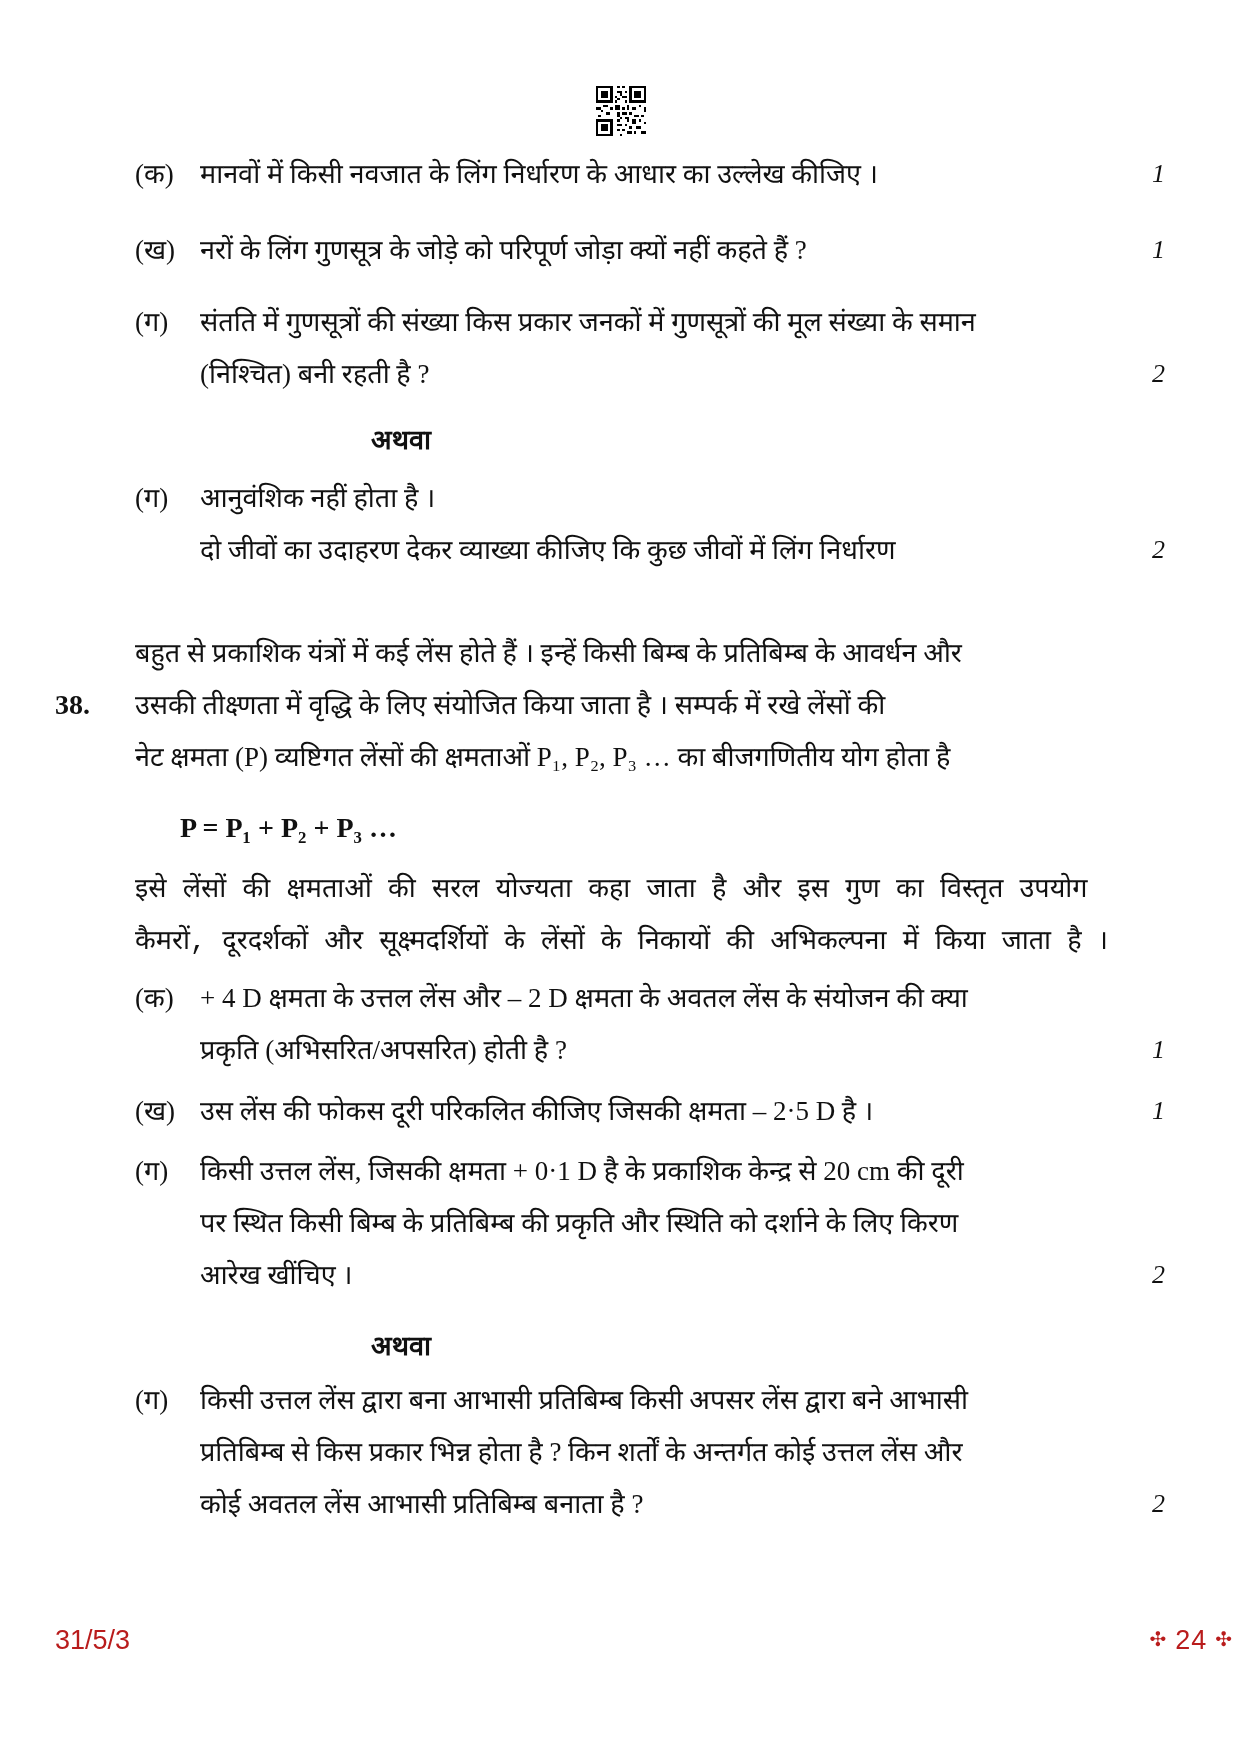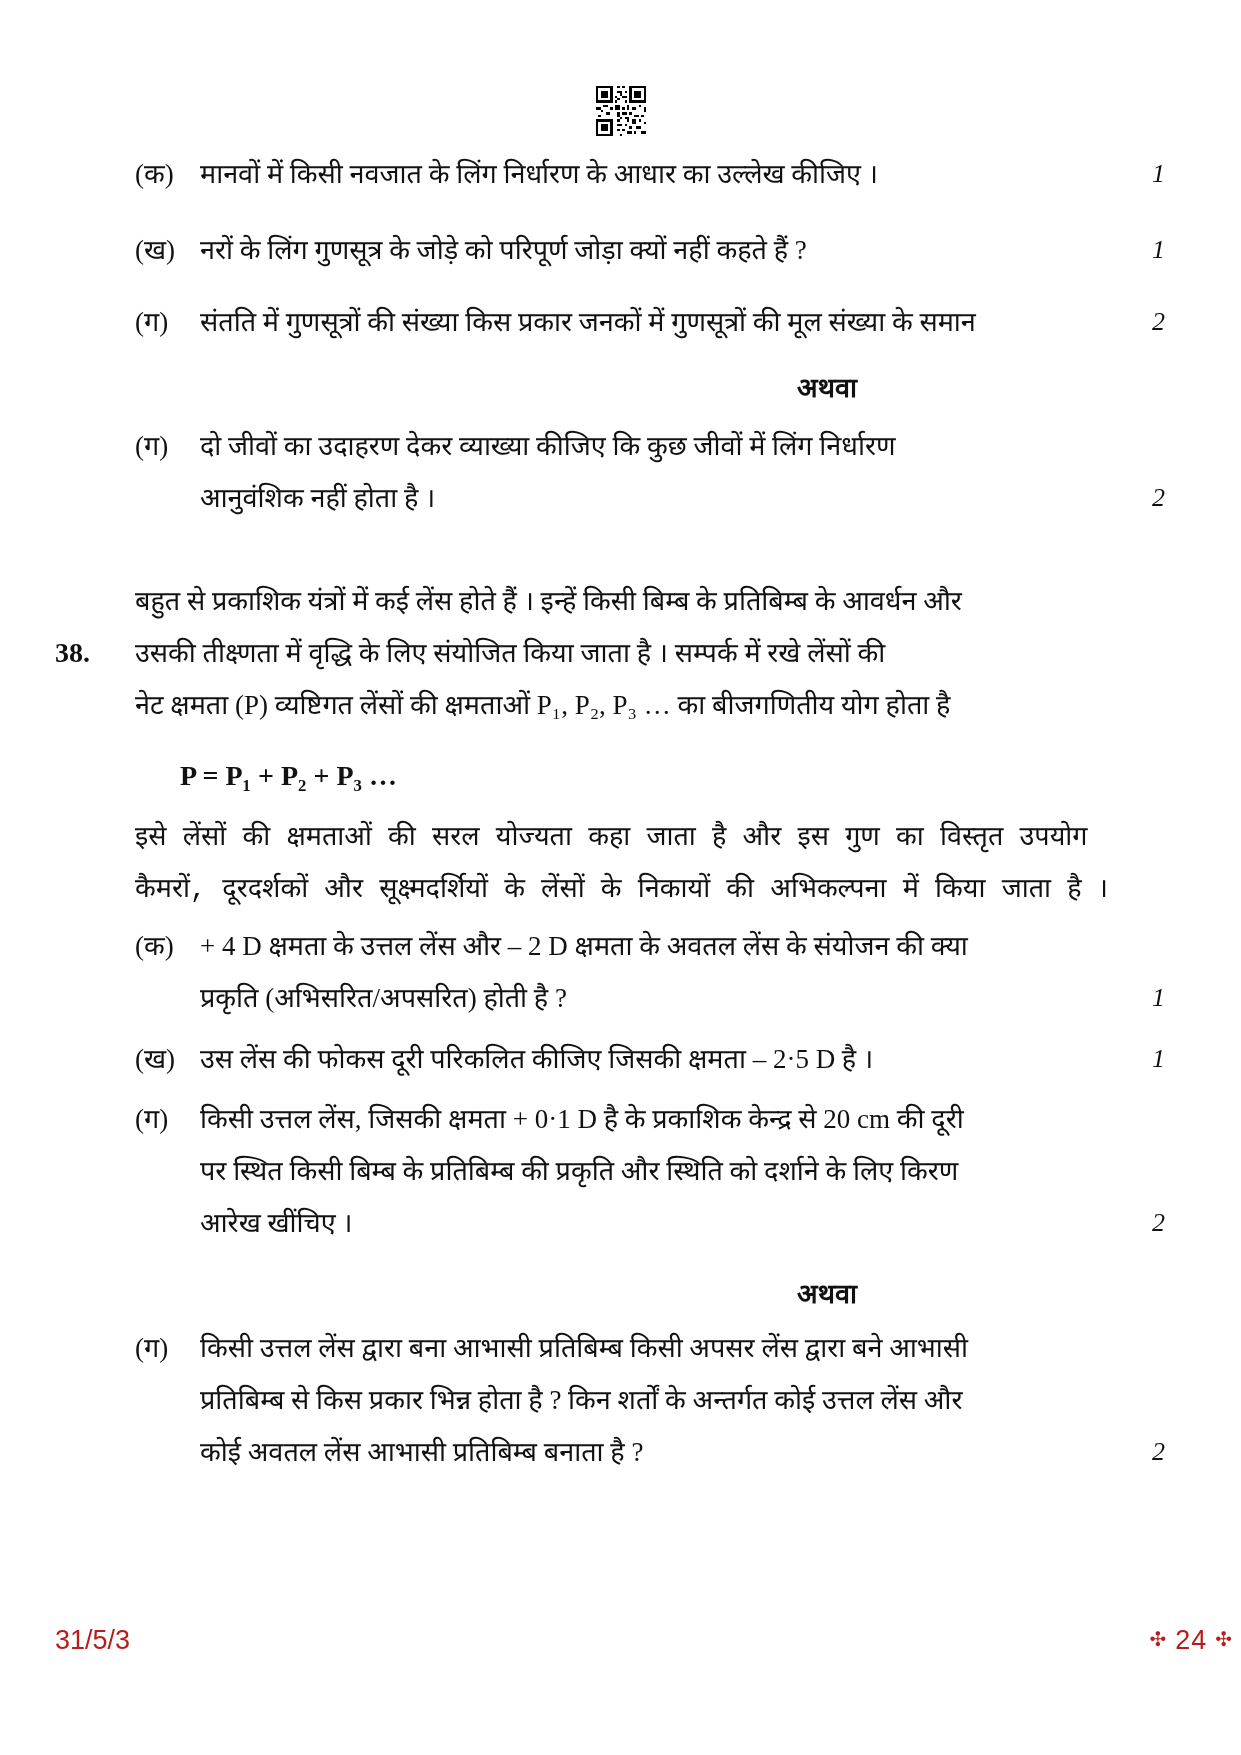--- a/index.html
+++ b/index.html
@@ -19,21 +19,21 @@
   .row { display:flex; align-items:flex-start; padding:0 76px 0 135px; }
   .plabel { flex:0 0 65px; font-size:27px; line-height:52px; white-space:nowrap; }
   .ptext  { flex:1 1 auto; min-width:0; }
   .line   { font-size:27px; line-height:52px; white-space:nowrap; }
   .marks  { flex:0 0 45px; align-self:flex-end; text-align:right;
             font-style:italic; font-size:26px; line-height:52px; }
   .qhead  { padding:0 76px 0 55px;align-items:center; }
   .qnum   { flex:0 0 80px; font-weight:bold; font-size:28px; line-height:52px; }
   .qtext  { flex:1 1 auto; min-width:0; }
   .formula { margin:19px 16px 10px 180px; font-size:28px; line-height:52px; white-space:nowrap;font-weight:bold; }
-  .or-row { padding-left:113px;text-align:center; }
+  .or-row { padding-left:71px; }
   .or-row span { display:inline-block; margin-left:300px; font-weight:bold;
                  font-size:27px; line-height:52px; }
   .mb26 { margin-bottom:24px; }
   .mb20 { margin-bottom:20px; }
   .mb14 { margin-bottom:14px; }
   .mb6  { margin-bottom:6px;  }
   .mb51 { margin-bottom:51px; }
   .mb4  { margin-bottom:4px;font-family:Liberation Mono, monospace;  }
   .mb9  { margin-bottom:9px;  }
   .mb8  { margin-bottom:8px;  }
@@ -124,33 +124,34 @@
     <div class="ptext">
       <div class="line">नरों के लिंग गुणसूत्र के जोड़े को परिपूर्ण जोड़ा क्यों नहीं कहते हैं ?</div>
     </div>
     <div class="marks">1</div>
   </div>
 
   <div class="row mb14">
     <div class="plabel">(ग)</div>
     <div class="ptext">
       <div class="line">संतति में गुणसूत्रों की संख्या किस प्रकार जनकों में गुणसूत्रों की मूल संख्या के समान</div>
+      <div class="line">(निश्चित) बनी रहती है ?</div>
     </div>
     <div class="marks">2</div>
   </div>
 
   <div class="or-row mb6">
     <span>अथवा</span>
   </div>
 
   <div class="row mb51">
     <div class="plabel">(ग)</div>
     <div class="ptext">
+      <div class="line">आनुवंशिक नहीं होता है ।</div>
       <div class="line">दो जीवों का उदाहरण देकर व्याख्या कीजिए कि कुछ जीवों में लिंग निर्धारण</div>
-      <div class="line">आनुवंशिक नहीं होता है ।</div>
     </div>
     <div class="marks">2</div>
   </div>
 
   <div class="row qhead">
     <div class="qnum">38.</div>
     <div class="qtext">
       <div class="line">बहुत से प्रकाशिक यंत्रों में कई लेंस होते हैं । इन्हें किसी बिम्ब के प्रतिबिम्ब के आवर्धन और</div>
       <div class="line">उसकी तीक्ष्णता में वृद्धि के लिए संयोजित किया जाता है । सम्पर्क में रखे लेंसों की</div>
       <div class="line">नेट क्षमता (P) व्यष्टिगत लेंसों की क्षमताओं P₁, P₂, P₃ … का बीजगणितीय योग होता है</div>

